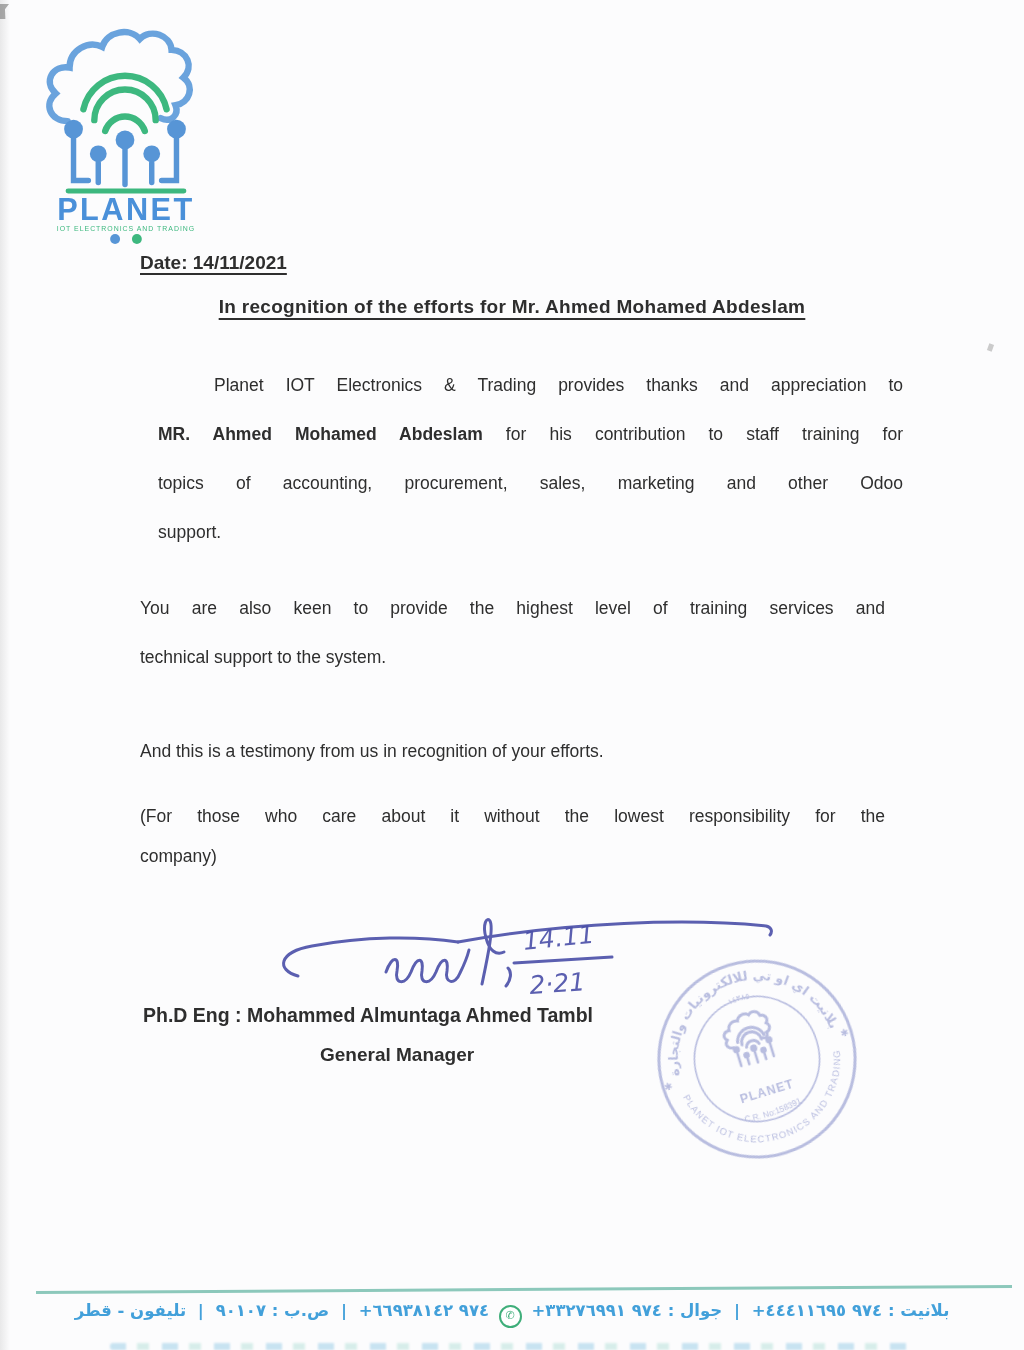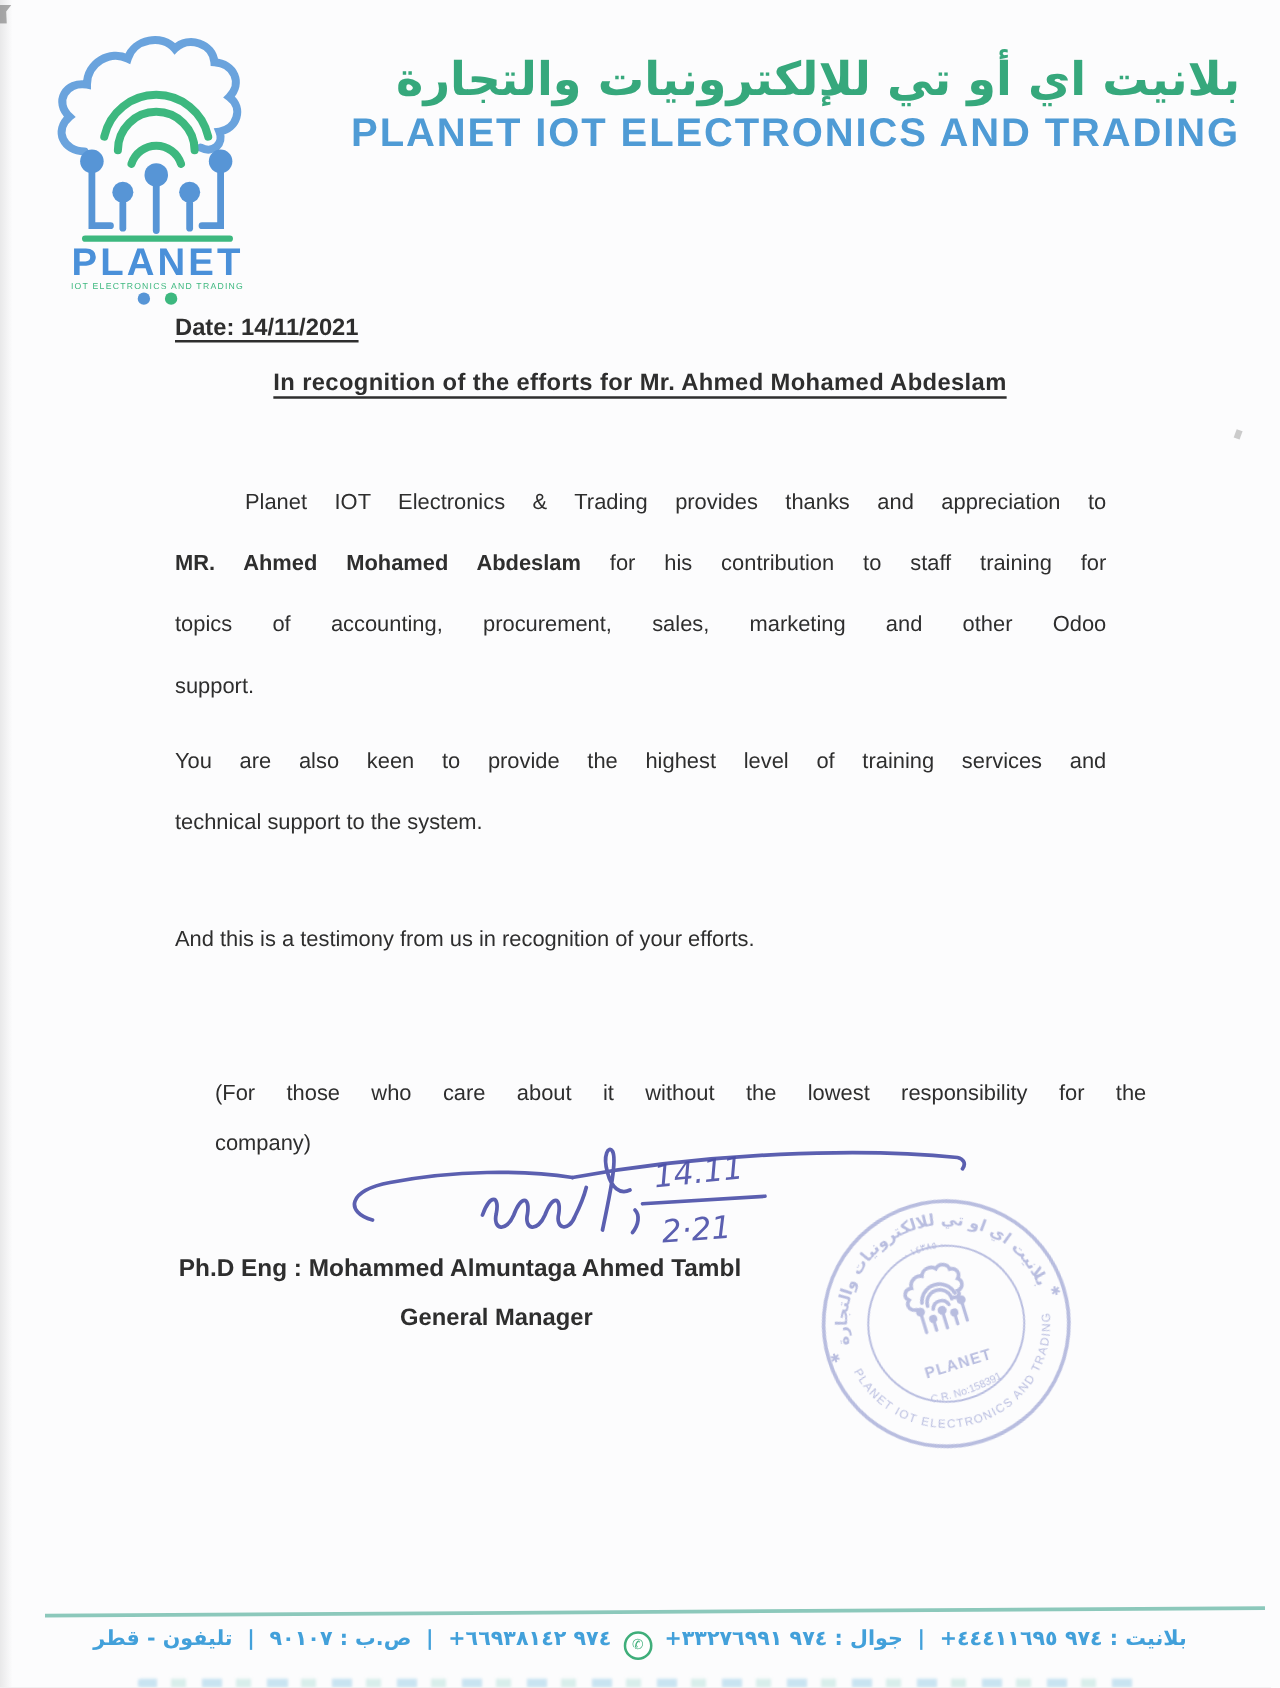--- a/index.html
+++ b/index.html
@@ -101,45 +101,41 @@
         <circle cx="152" cy="106" r="9.5"></circle>
       </g>
       <rect x="40" y="166" width="122" height="5" rx="2.5" fill="#3db87f"></rect>
       <text x="101" y="198" text-anchor="middle" font-family="Liberation Sans, sans-serif" font-size="31" font-weight="bold" letter-spacing="2.5" fill="#4a90d9">PLANET</text>
       <text x="101" y="209" text-anchor="middle" font-family="Liberation Sans, sans-serif" font-size="7" letter-spacing="1" fill="#3db87f">IOT ELECTRONICS AND TRADING</text>
       <circle cx="90" cy="217" r="5" fill="#5795d6"></circle>
       <circle cx="112" cy="217" r="5" fill="#3db87f"></circle>
     </svg>
   </div>
 
-  <div class="header-text">
-    <div class="company-ar">بلانيت اي أو تي للإلكترونيات والتجارة</div>
-    <div class="company-en">PLANET IOT ELECTRONICS AND TRADING</div>
-  </div>
 
   <div class="date-line">Date: 14/11/2021</div>
   <div class="title-line">In recognition of the efforts for Mr. Ahmed Mohamed Abdeslam</div>
 
-  <div class="para" style="top:377px;">
+  <div class="para" style="top:361px;margin-left:18px;">
     <div class="line"><span class="indent"></span><span>Planet IOT Electronics &amp; Trading provides thanks and appreciation to</span></div>
     <div class="line"><span class="b">MR. Ahmed Mohamed Abdeslam</span><span> for his contribution to staff training for</span></div>
     <div class="line">topics of accounting, procurement, sales, marketing and other Odoo</div>
     <div class="line loose">support.</div>
   </div>
 
   <div class="para" style="top:584px;">
     <div class="line">You are also keen to provide the highest level of training services and</div>
     <div class="line loose">technical support to the system.</div>
   </div>
 
   <div class="para" style="top:727px;">
     <div class="line loose">And this is a testimony from us in recognition of your efforts.</div>
   </div>
 
-  <div class="para tight" style="top:854px;margin-left:32px;">
+  <div class="para tight" style="top:796px;">
     <div class="line">(For those who care about it without the lowest responsibility for the</div>
     <div class="line loose">company)</div>
   </div>
 
   <svg class="sig-svg" viewBox="0 0 512 94">
     <g fill="none" stroke="#4a4fa8" stroke-width="3" stroke-linecap="round" opacity=".9">
       <path d="M30,60 C8,54 10,36 44,30 C96,20 150,20 190,26"></path>
       <path d="M118,56 c6,-17 14,-16 11,-1 c-3,13 8,15 14,1 c6,-16 13,-15 11,-1
                c-3,13 8,15 14,1 c6,-16 13,-15 11,-1 c-3,12 8,15 13,2 c4,-8 7,-15 9,-23"></path>
       <path d="M214,68 C219,44 226,12 222,5 C219,0 214,8 218,22 C221,34 228,40 236,36"></path>

